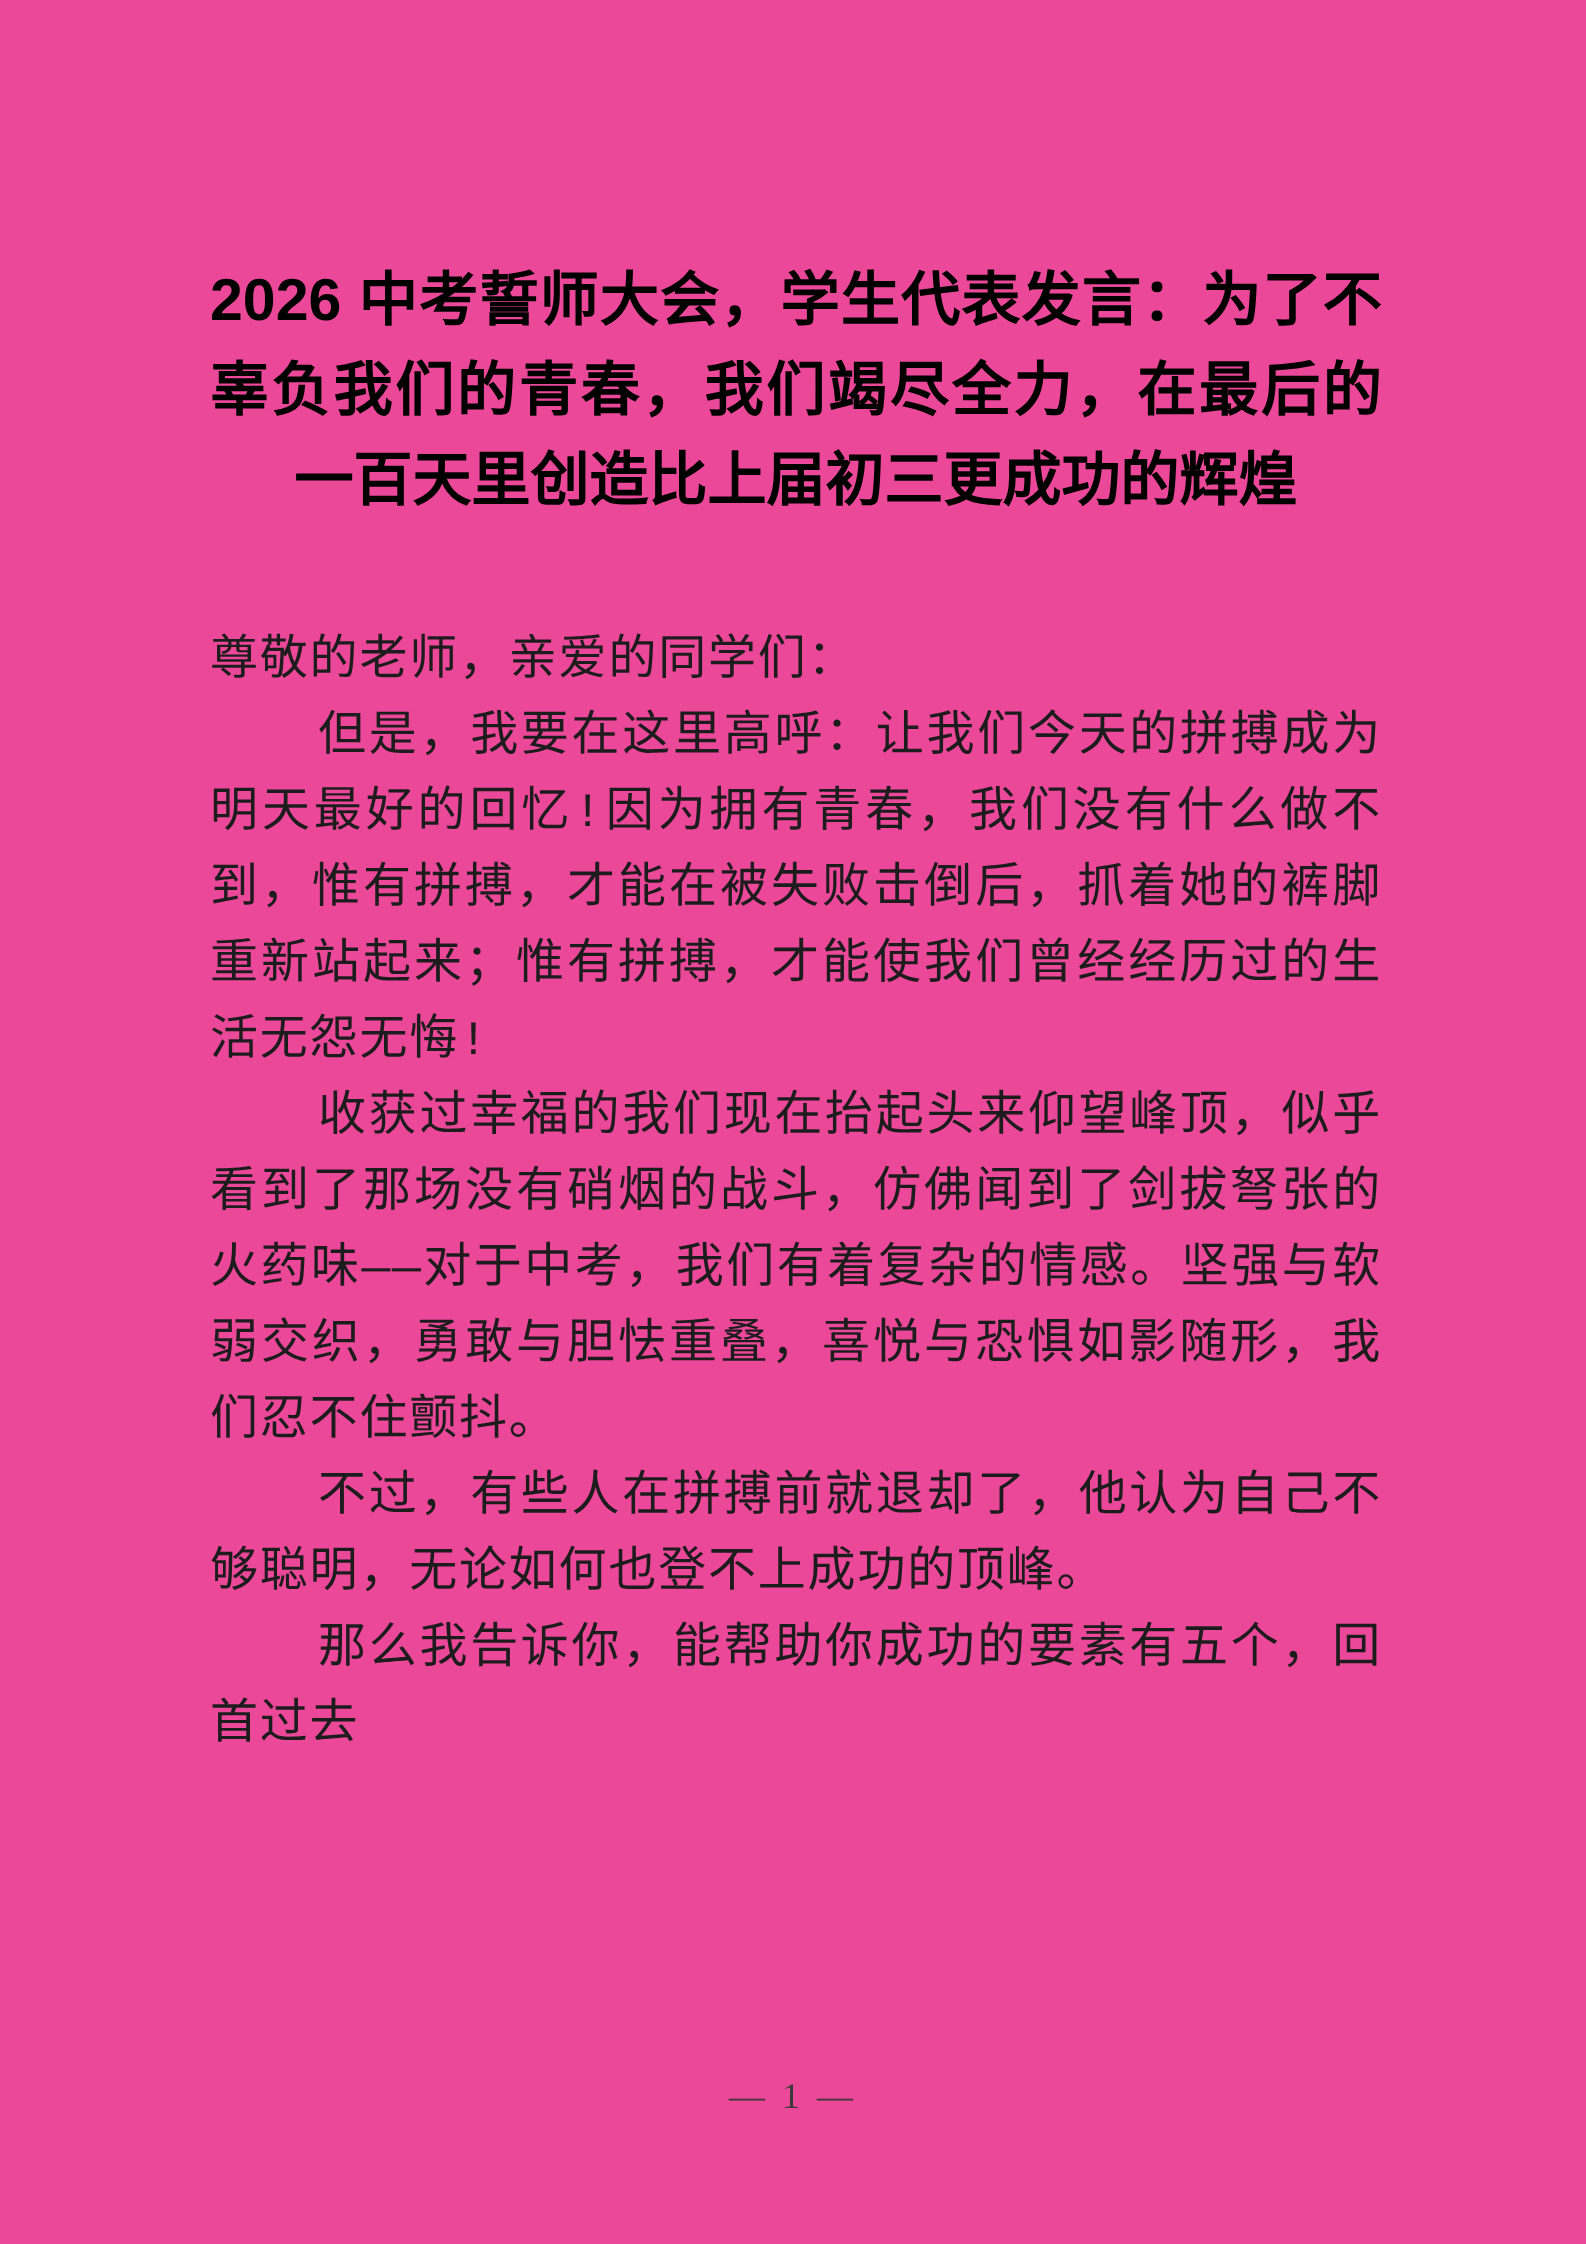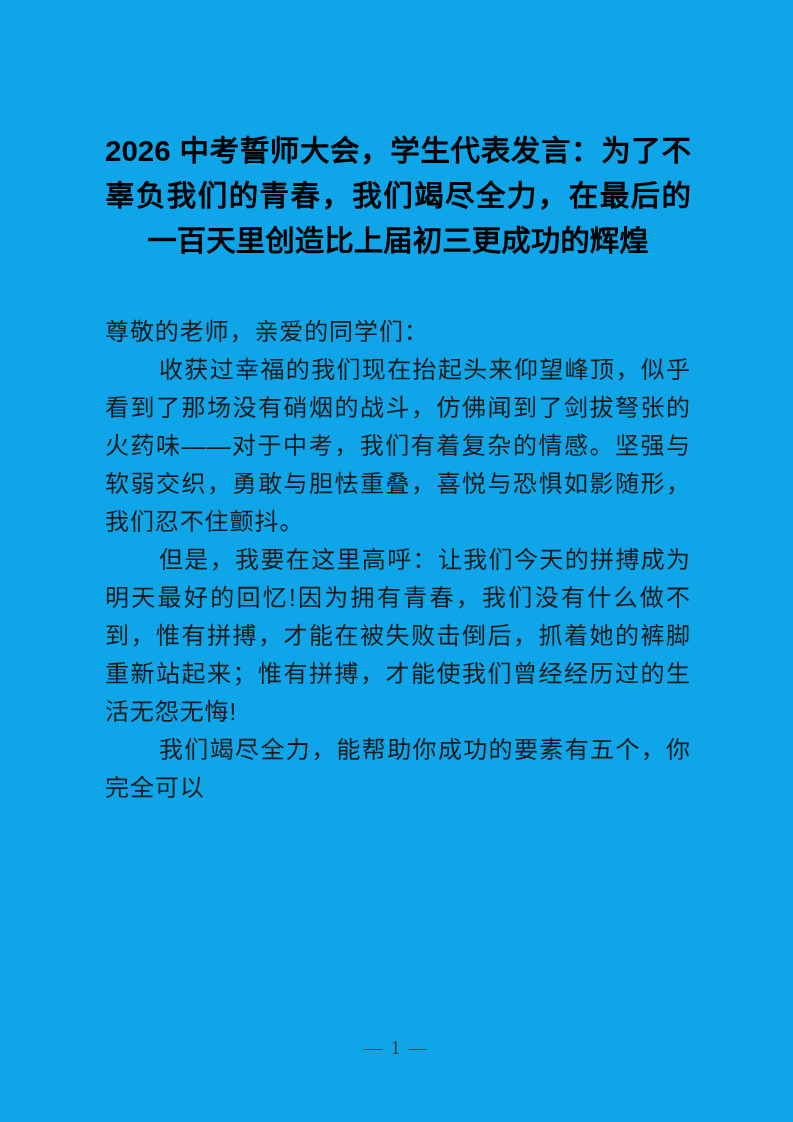--- a/index.html
+++ b/index.html
@@ -17,21 +17,21 @@
     color: #1a1a1a;
     -webkit-font-smoothing: antialiased;
   }
 
   .page {
     position: absolute;
     left: 0;
     top: 0;
     width: 793px;
     height: 1122px;
-    background: #0ea5e9;
+    background: #ec4899;
     box-sizing: border-box;
   }
 
   
   .doc-title {
     position: absolute;
     left: 105px;
     top: 108px;
     width: 586px;
     font-family: "Liberation Sans", "DejaVu Sans", sans-serif;
@@ -49,21 +49,21 @@
   
   .body-text {
     position: absolute;
     left: 105px;
     top: 313px;
     width: 586px;
   }
 
   .para {
     margin: 0;
-    font-family: Liberation Sans, sans-serif;
+    font-family: Liberation Mono, monospace;
     font-size: 24px;
     line-height: 38px;
     color: #1c1c1c;
     text-align: justify;
     text-align-last: left;
     word-break: break-all;
     letter-spacing: 0.9px;
     white-space: pre-wrap;
   }
 
@@ -90,20 +90,21 @@
 </style>
 </head>
 <body>
 
 <div class="page">
 
   <h1 class="doc-title">2026 中考誓师大会，学生代表发言：为了不辜负我们的青春，我们竭尽全力，在最后的一百天里创造比上届初三更成功的辉煌</h1>
 
   <div class="body-text">
     <p class="para flush">尊敬的老师，亲爱的同学们：</p>
+    <p class="para indent">但是，我要在这里高呼：让我们今天的拼搏成为明天最好的回忆!因为拥有青春，我们没有什么做不到，惟有拼搏，才能在被失败击倒后，抓着她的裤脚重新站起来；惟有拼搏，才能使我们曾经经历过的生活无怨无悔!</p>
     <p class="para indent">收获过幸福的我们现在抬起头来仰望峰顶，似乎看到了那场没有硝烟的战斗，仿佛闻到了剑拔弩张的火药味——对于中考，我们有着复杂的情感。坚强与软弱交织，勇敢与胆怯重叠，喜悦与恐惧如影随形，我们忍不住颤抖。</p>
-    <p class="para indent">但是，我要在这里高呼：让我们今天的拼搏成为明天最好的回忆!因为拥有青春，我们没有什么做不到，惟有拼搏，才能在被失败击倒后，抓着她的裤脚重新站起来；惟有拼搏，才能使我们曾经经历过的生活无怨无悔!</p>
-    <p class="para indent">我们竭尽全力，能帮助你成功的要素有五个，你完全可以</p>
+    <p class="para indent">不过，有些人在拼搏前就退却了，他认为自己不够聪明，无论如何也登不上成功的顶峰。</p>
+    <p class="para indent">那么我告诉你，能帮助你成功的要素有五个，回首过去</p>
   </div>
 
   <div class="page-footer">— 1 —</div>
 
 </div>
 
 </body></html>

